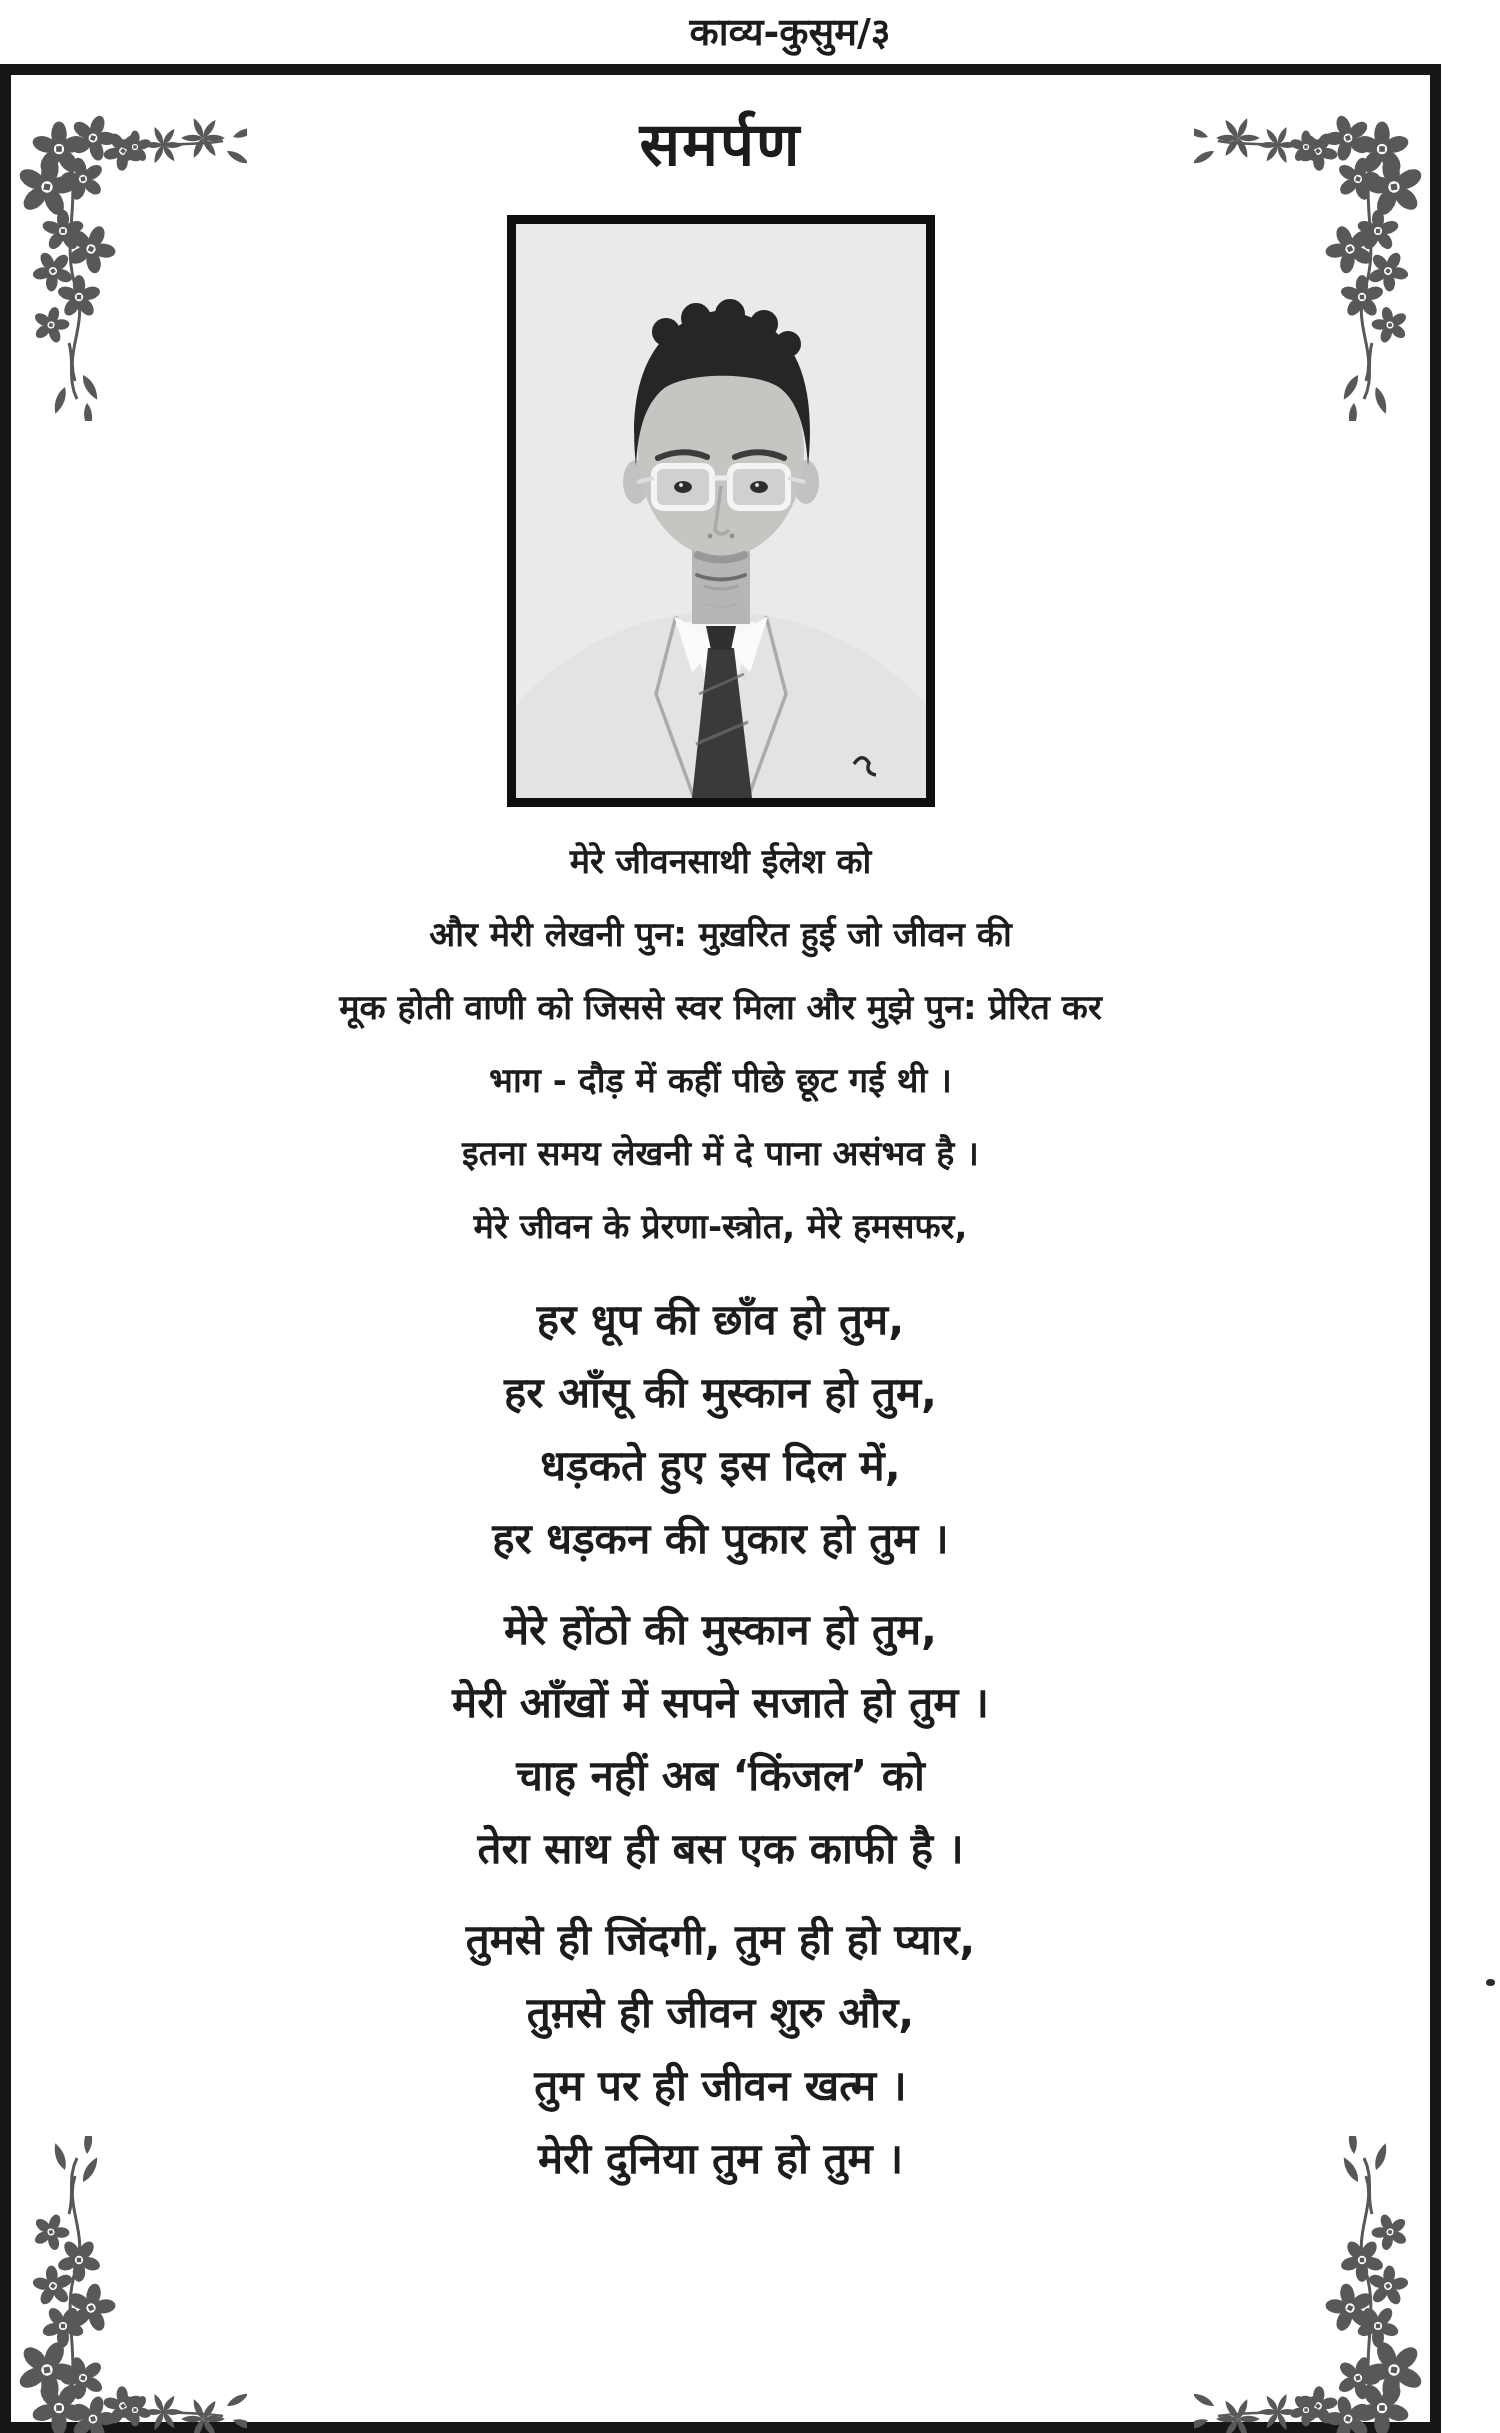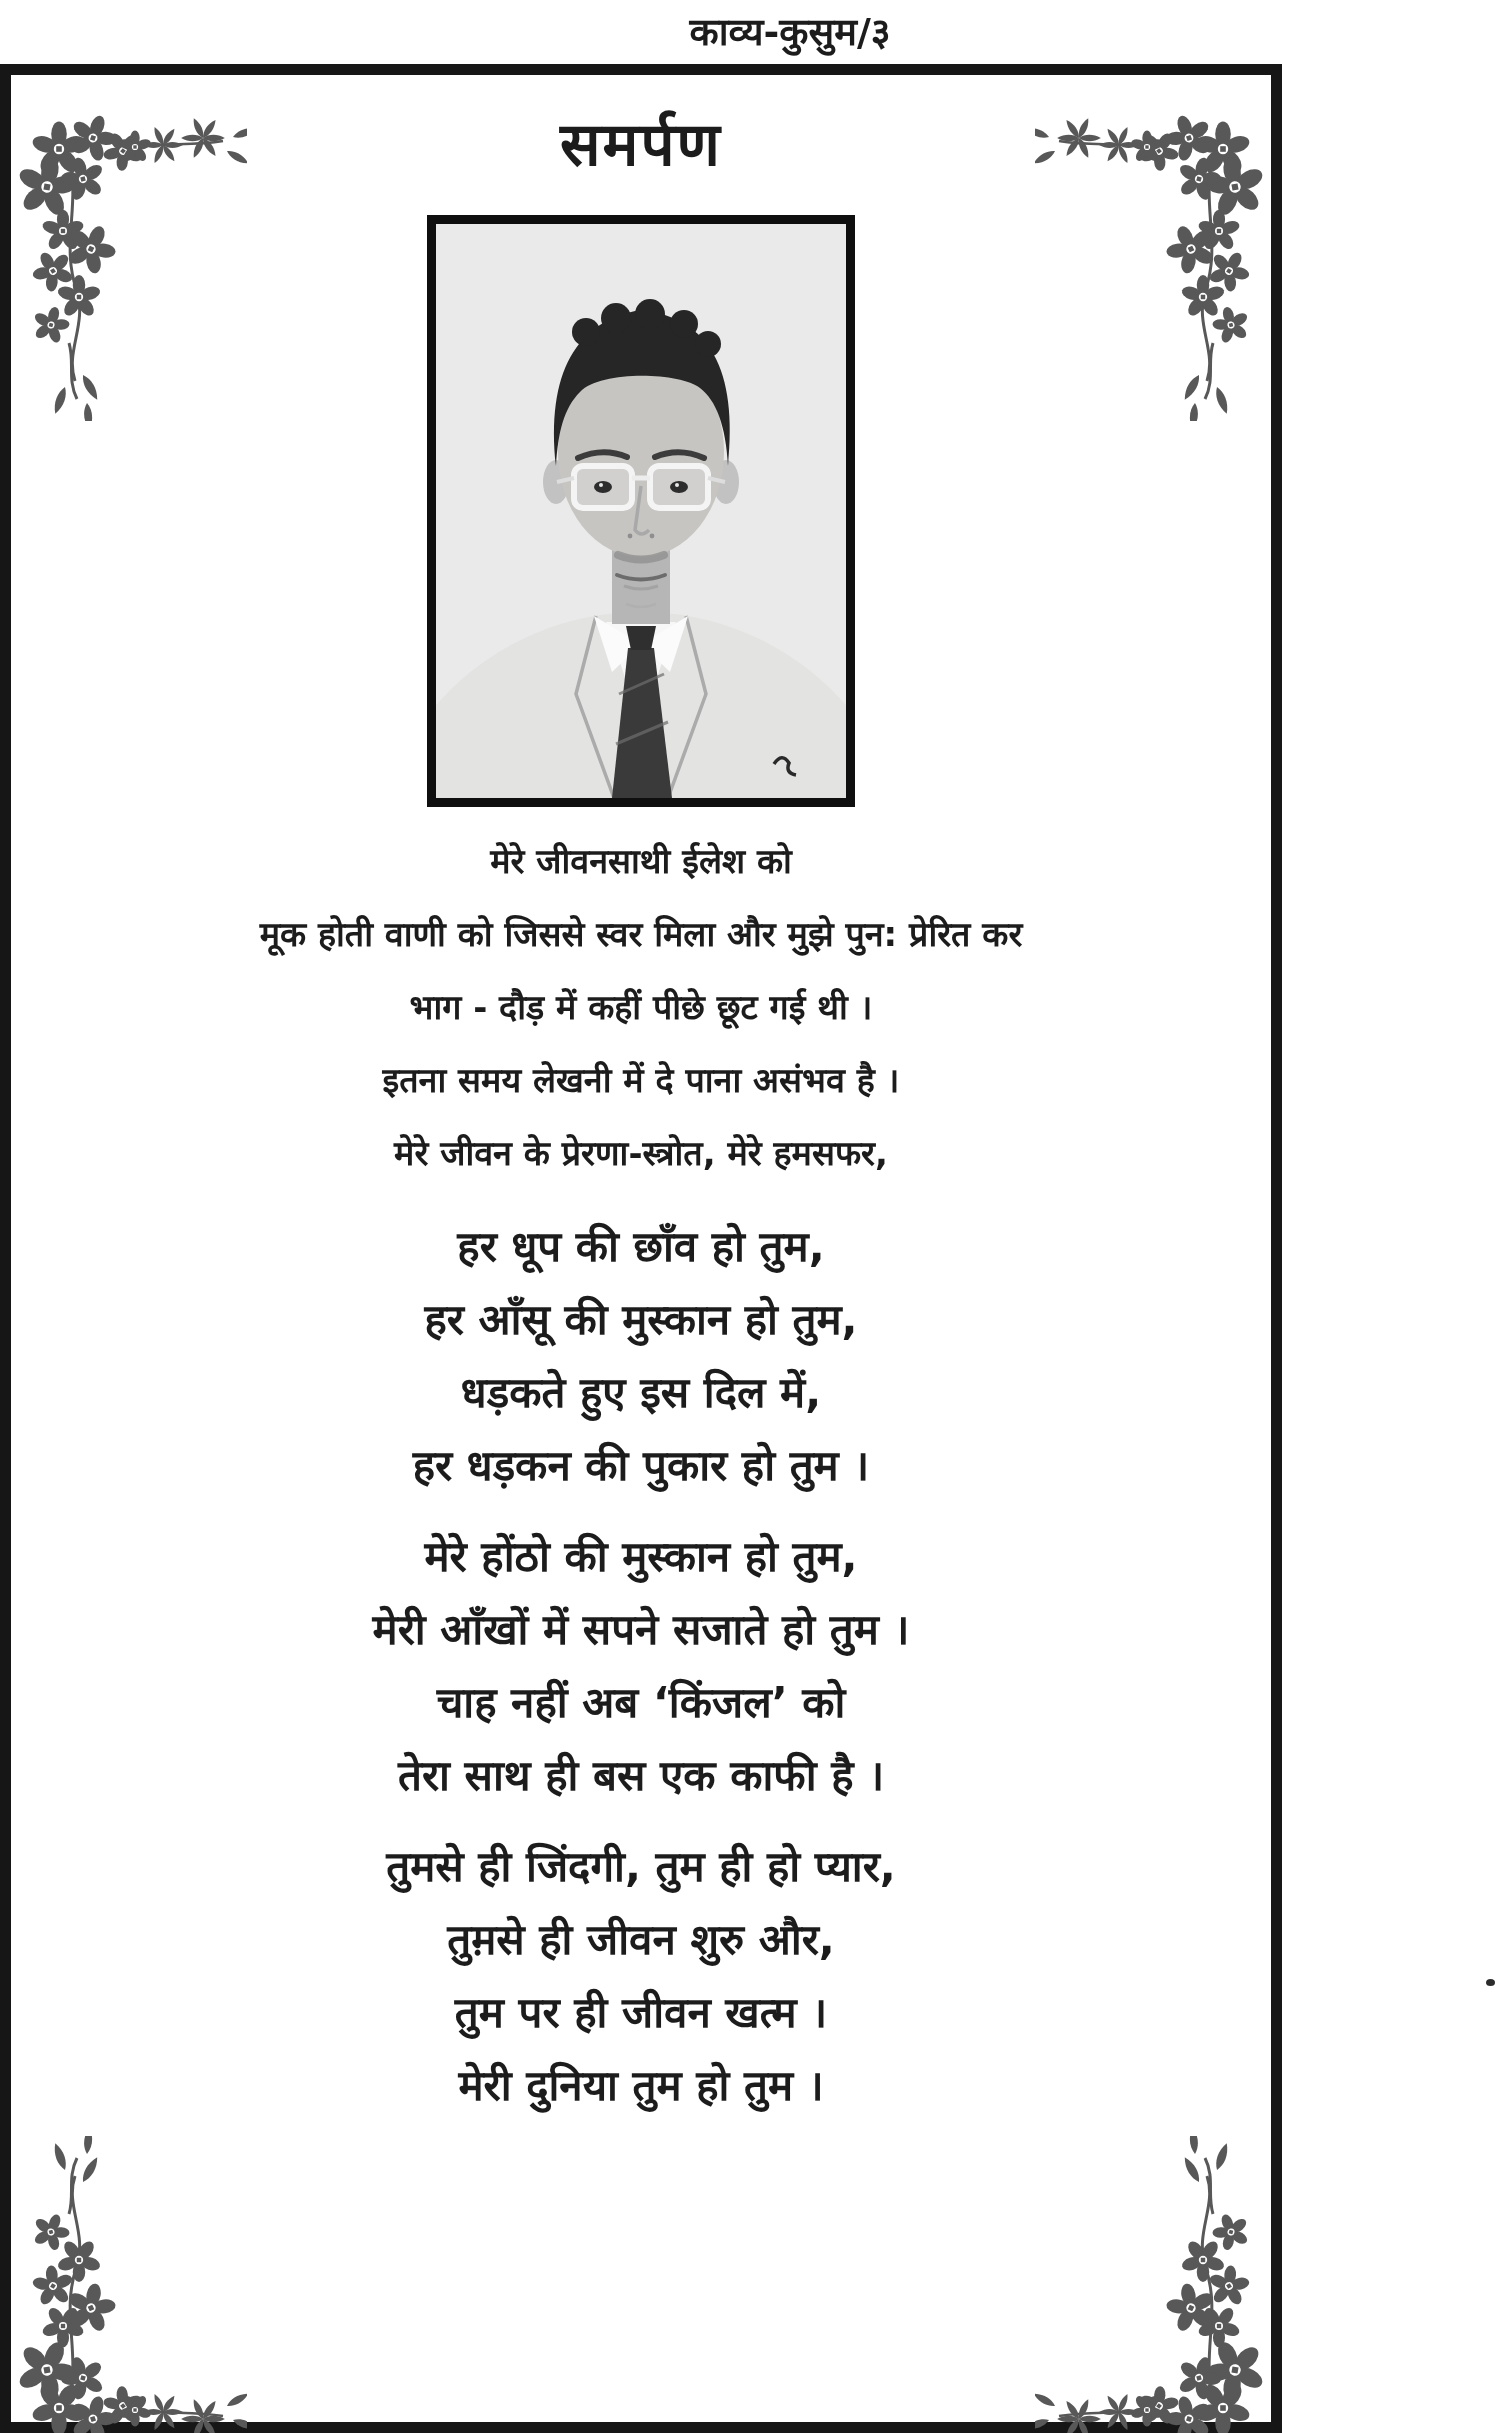--- a/index.html
+++ b/index.html
@@ -13,21 +13,21 @@
     width:1500px;height:2433px;position:relative;overflow:hidden;
     background:var(--paper);
     font-family:"DejaVu Sans","Liberation Sans",sans-serif;
     color:var(--text);
   }
   .running-head{
     position:absolute;top:4px;left:0;width:100%;
     text-align:center;font-size:38px;font-weight:700;padding-left:40px;
   }
   .page{
-    position:absolute;left:0;top:64px;width:1282px;height:2369px;
+    position:absolute;left:0;top:64px;width:1441px;height:2369px;
     box-sizing:border-box;border:11px solid var(--border);
     background:var(--paper);
   }
   .content{position:relative;width:100%;height:100%;text-align:center;}
   .corner{position:absolute;width:230px;height:310px;pointer-events:none;z-index:1;}
   .corner svg{width:100%;height:100%;display:block;}
   .tl{top:6px;left:6px;}
   .tr{top:6px;right:6px;transform:scaleX(-1);}
   .bl{bottom:6px;left:6px;transform:scaleY(-1);}
   .br{bottom:6px;right:6px;transform:scale(-1,-1);}
@@ -197,20 +197,21 @@
         <path d="M181 351 Q 205 360 229 351" stroke="#6c6c6c" stroke-width="4" fill="none" stroke-linecap="round"></path>
         <path d="M188 362 Q 205 368 222 362" stroke="#9f9f9f" stroke-width="3" fill="none" opacity="0.8"></path>
         <path d="M190 380 Q 205 386 220 380" stroke="#b0b0b0" stroke-width="2.5" fill="none"></path>
 
         <path d="M338 540 q 8 -12 15 -1 q -4 10 7 12" stroke="#2a2a2a" stroke-width="3.5" fill="none"></path>
       </svg>
     </div>
 
     <div class="dedication">
       <div>मेरे जीवनसाथी ईलेश को</div>
+      <div>और मेरी लेखनी पुन: मुख़रित हुई जो जीवन की</div>
       <div>मूक होती वाणी को जिससे स्वर मिला और मुझे पुन: प्रेरित कर</div>
       <div>भाग - दौड़ में कहीं पीछे छूट गई थी ।</div>
       <div>इतना समय लेखनी में दे पाना असंभव है ।</div>
       <div>मेरे जीवन के प्रेरणा-स्त्रोत, मेरे हमसफर,</div>
     </div>
 
     <div class="stanza stanza-1">
       <div>हर धूप की छाँव हो तुम,</div>
       <div>हर आँसू की मुस्कान हो तुम,</div>
       <div>धड़कते हुए इस दिल में,</div>

